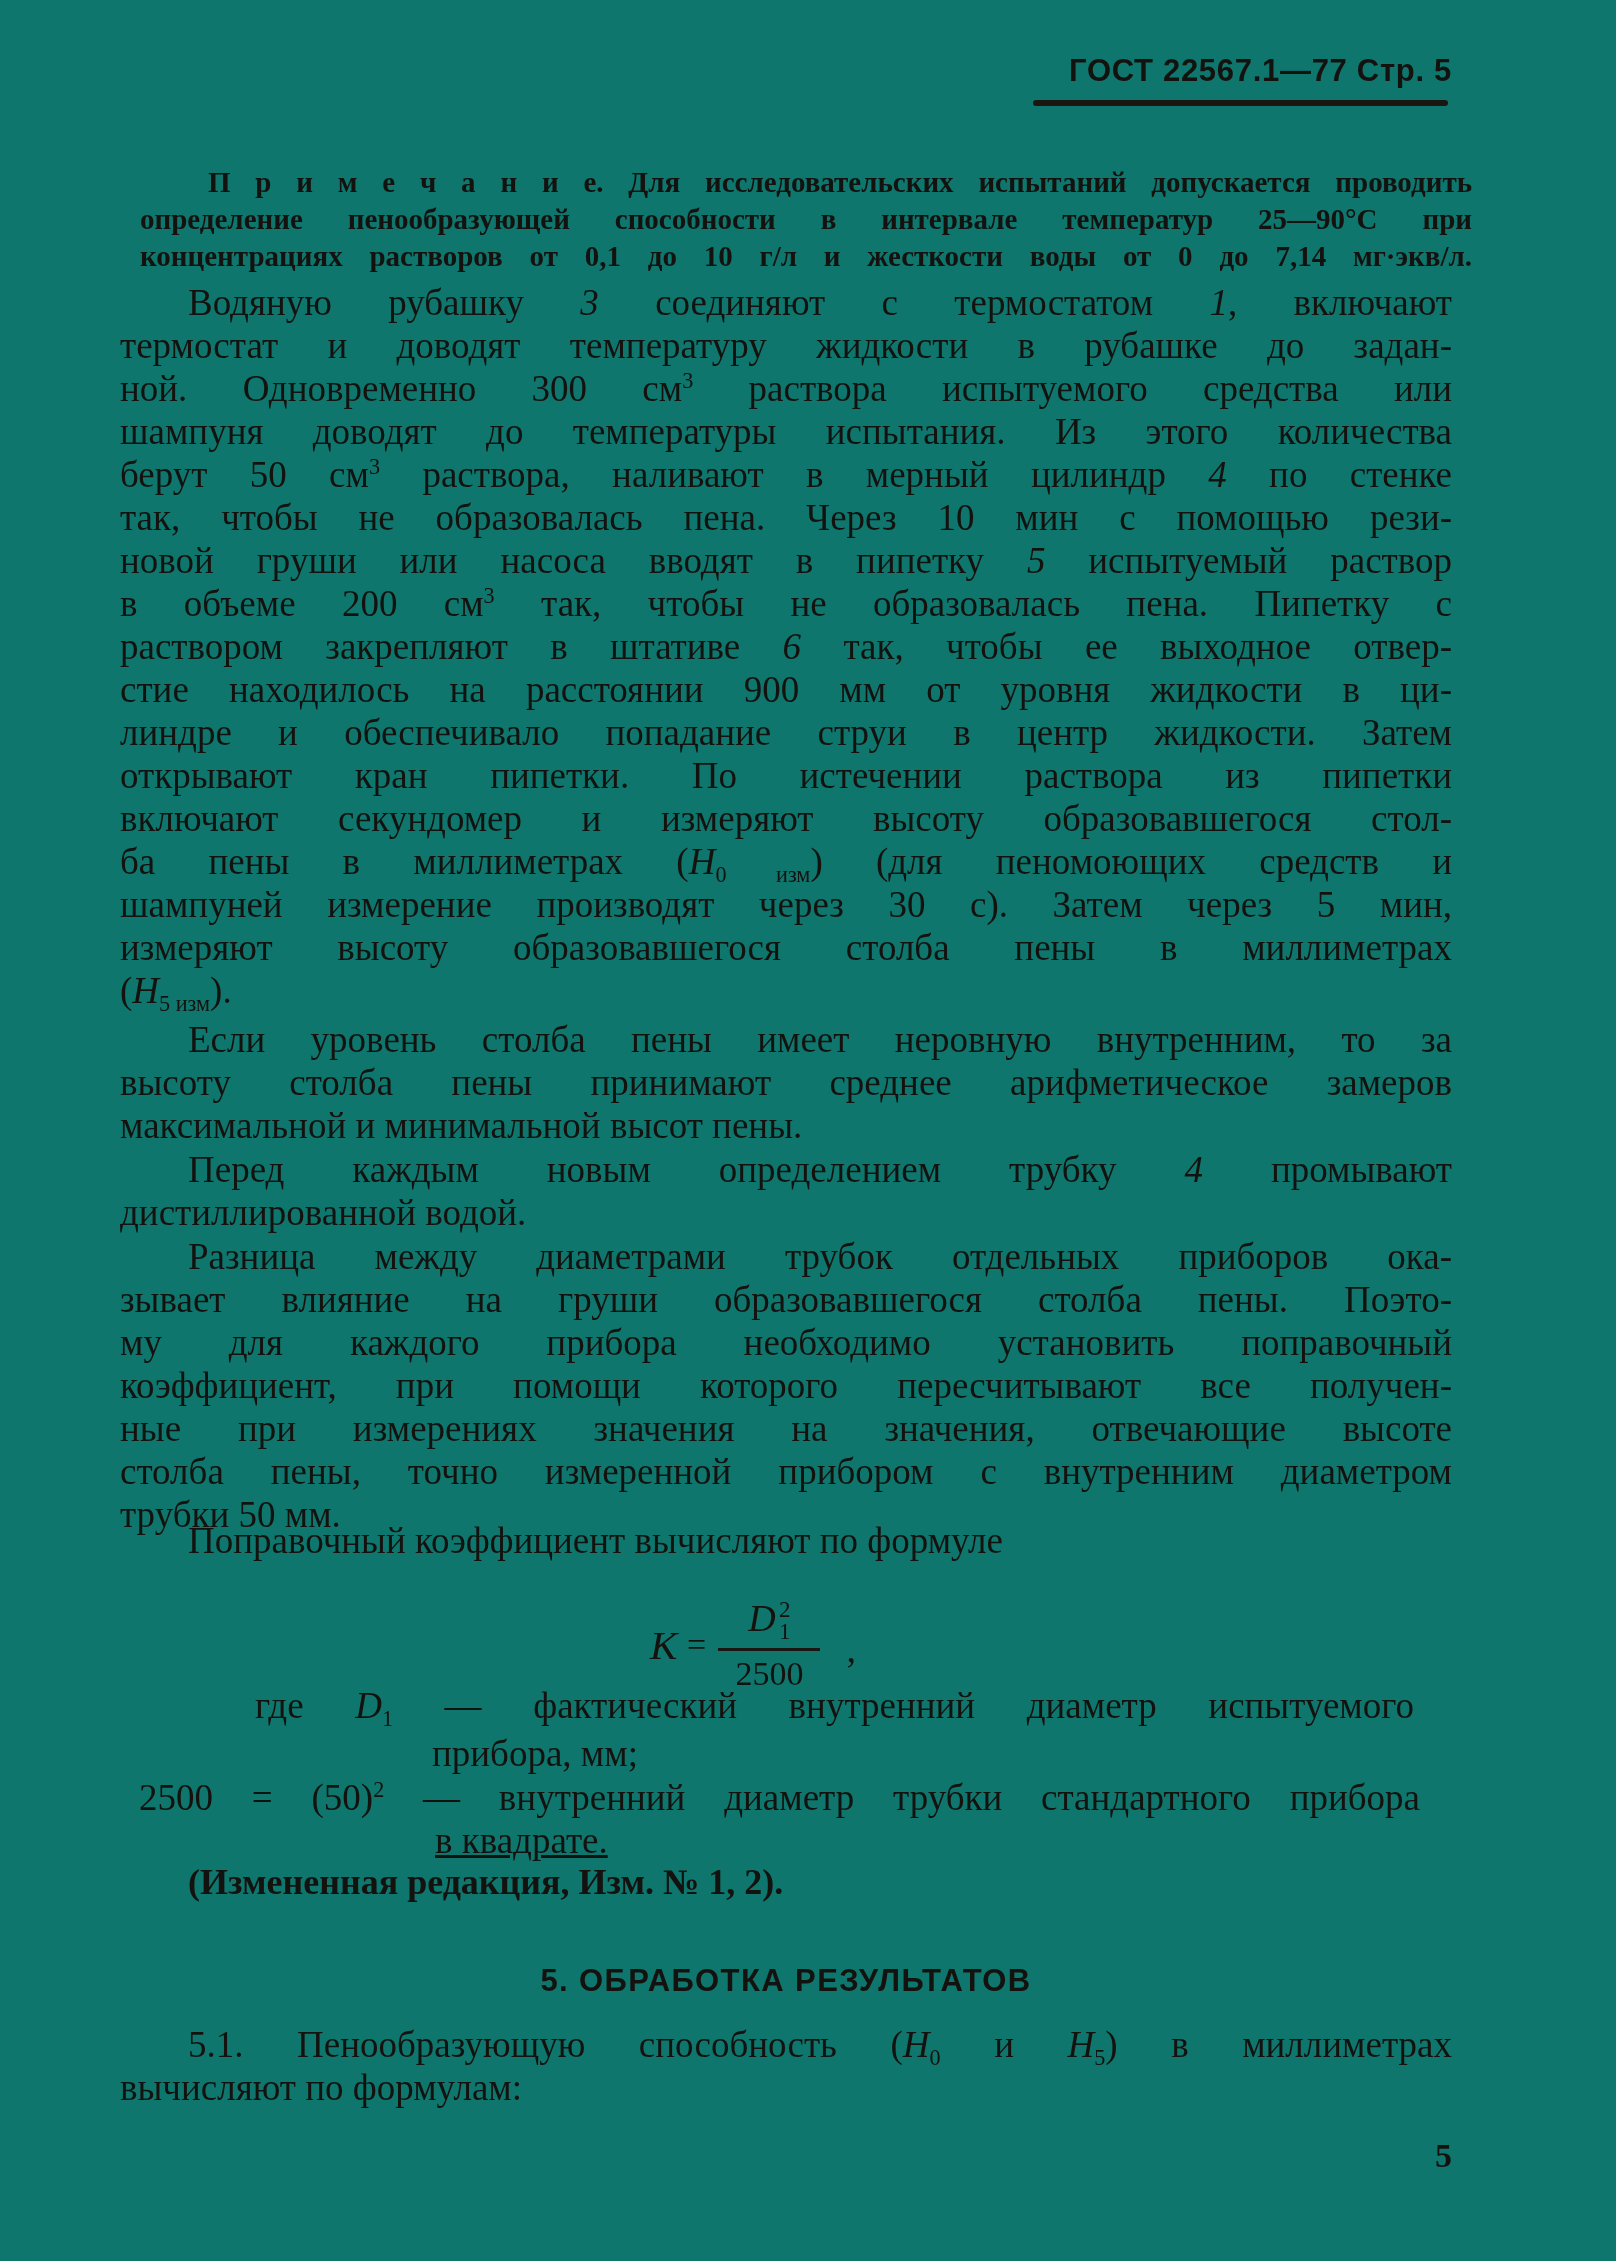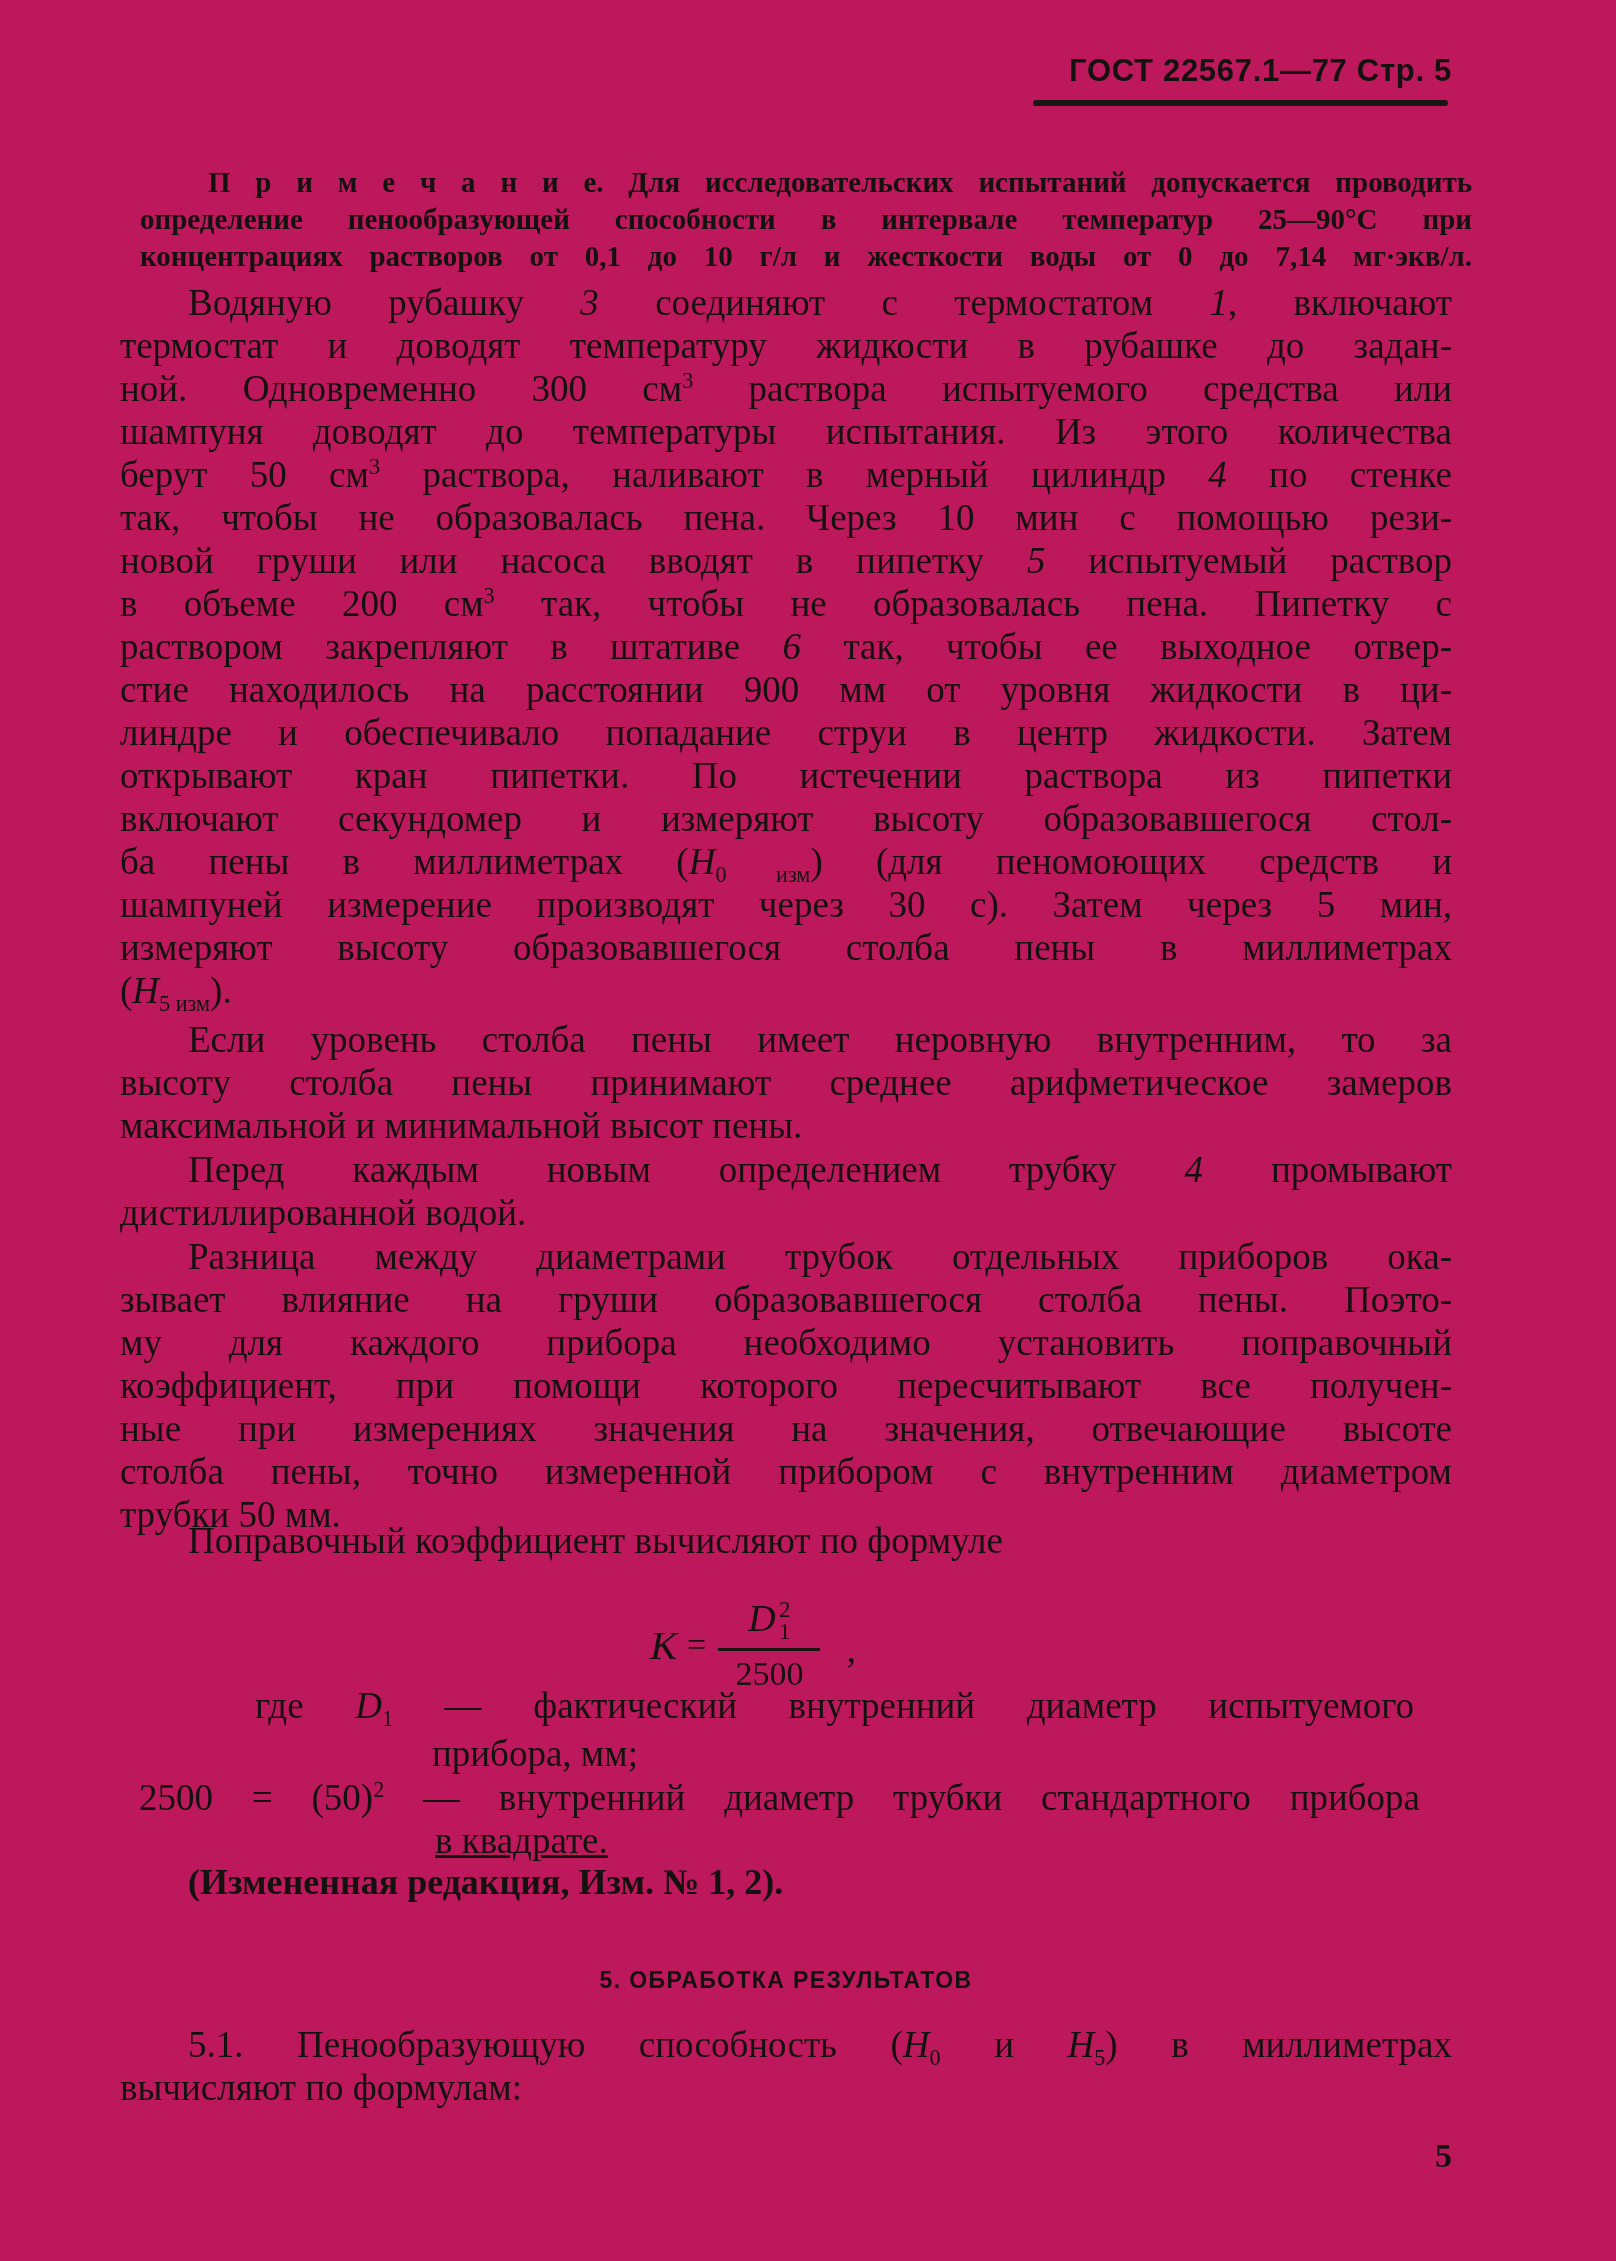--- a/index.html
+++ b/index.html
@@ -7,21 +7,21 @@
   .page{position:relative;width:1617px;height:2261px;background:#fbfaf6;color:#14120f;
         font-family:"Liberation Serif",serif;overflow:hidden;}
   .hdr{position:absolute;top:52px;left:120px;width:1332px;text-align:right;
        font-family:"Liberation Sans",sans-serif;font-weight:bold;font-size:31px;line-height:38px;
        letter-spacing:0.7px;}
   .hdr-rule{position:absolute;top:100px;left:1033px;width:415px;height:6.1px;background:#1a1713;border-radius:3.4px;}
   .blk{position:absolute;}
   .st-note{font-weight:bold;font-size:29px;line-height:37px;}
   .st-body{font-size:37px;line-height:43px;}
   .st-amend{font-weight:bold;font-size:36px;line-height:43px;}
-  .st-heading{font-family:"Liberation Sans",sans-serif;font-weight:bold;font-size:23px;line-height:43px;letter-spacing:1.4px;}
+  .st-heading{font-family:"Liberation Sans",sans-serif;font-weight:bold;font-size:31px;line-height:43px;letter-spacing:1.4px;}
   .ln{text-align:left;}
   .ln.j{text-align:justify;text-align-last:justify;}
   .ln.c{text-align:center;text-align-last:center;}
   .ln.ind{text-indent:68px;}
   .sg-i{font-style:italic;}
   .sg-sup{font-size:60%;vertical-align:super;line-height:0;}
   .sg-sub{font-size:60%;vertical-align:sub;line-height:0;}
   .formula{position:absolute;top:1599px;left:650px;display:flex;align-items:center;}
   .f-k{font-style:italic;font-size:41px;margin-right:9.6px;}
   .f-eq{font-size:34px;margin-right:12.3px;}
@@ -31,21 +31,21 @@
   .f-ss{display:inline-flex;flex-direction:column;font-size:23px;line-height:22px;margin-left:3.4px;font-style:normal;}
   .f-bar{width:102px;height:3.4px;background:#1a1713;margin:4.8px 0 6.1px;}
   .f-den{font-size:34px;line-height:1;}
   .f-comma{font-size:38px;margin-left:26px;align-self:flex-end;padding-bottom:20.5px;}
   .pgnum{position:absolute;top:2135px;left:120px;width:1332px;text-align:right;
          font-weight:bold;font-size:34px;line-height:41px;}
 </style>
 </head>
 <body>
 
-<div class="page" style="background: #be185d; color: rgb(20, 18, 15);">
+<div class="page" style="background: #0f766e; color: rgb(20, 18, 15);">
 
   <div class="hdr">
     <span>ГОСТ 22567.1—77 Стр. 5</span>
   </div>
   <div class="hdr-rule"></div>
 
   <div id="flow-root">
       <div class="blk st-note" style="top: 164px; left: 120px; width: 1332px; margin-left: 20px;">
         <div class="ln j ind"><span>П&nbsp;р&nbsp;и&nbsp;м&nbsp;е&nbsp;ч&nbsp;а&nbsp;н&nbsp;и&nbsp;е.</span><span> Для исследовательских испытаний допускается проводить</span></div>
         <div class="ln j"><span>определение пенообразующей способности в интервале температур 25—90°С при</span></div>

